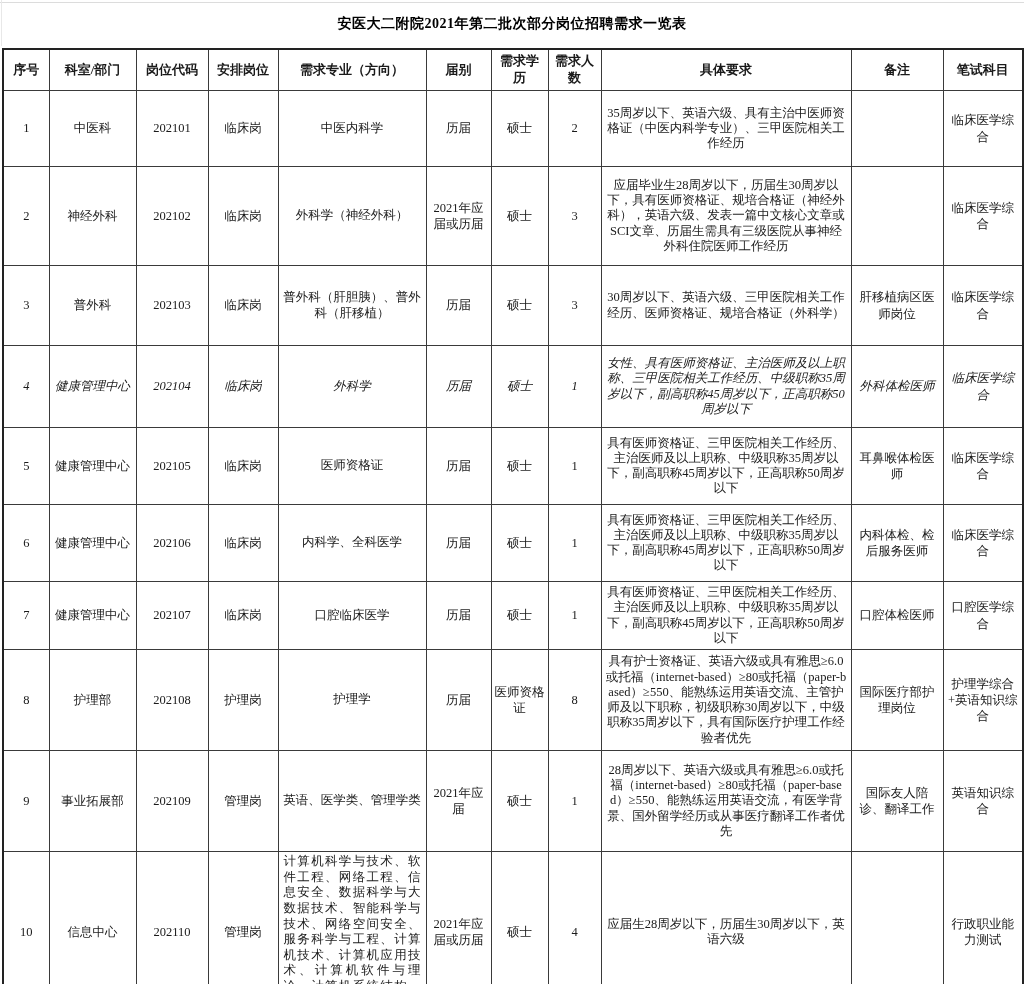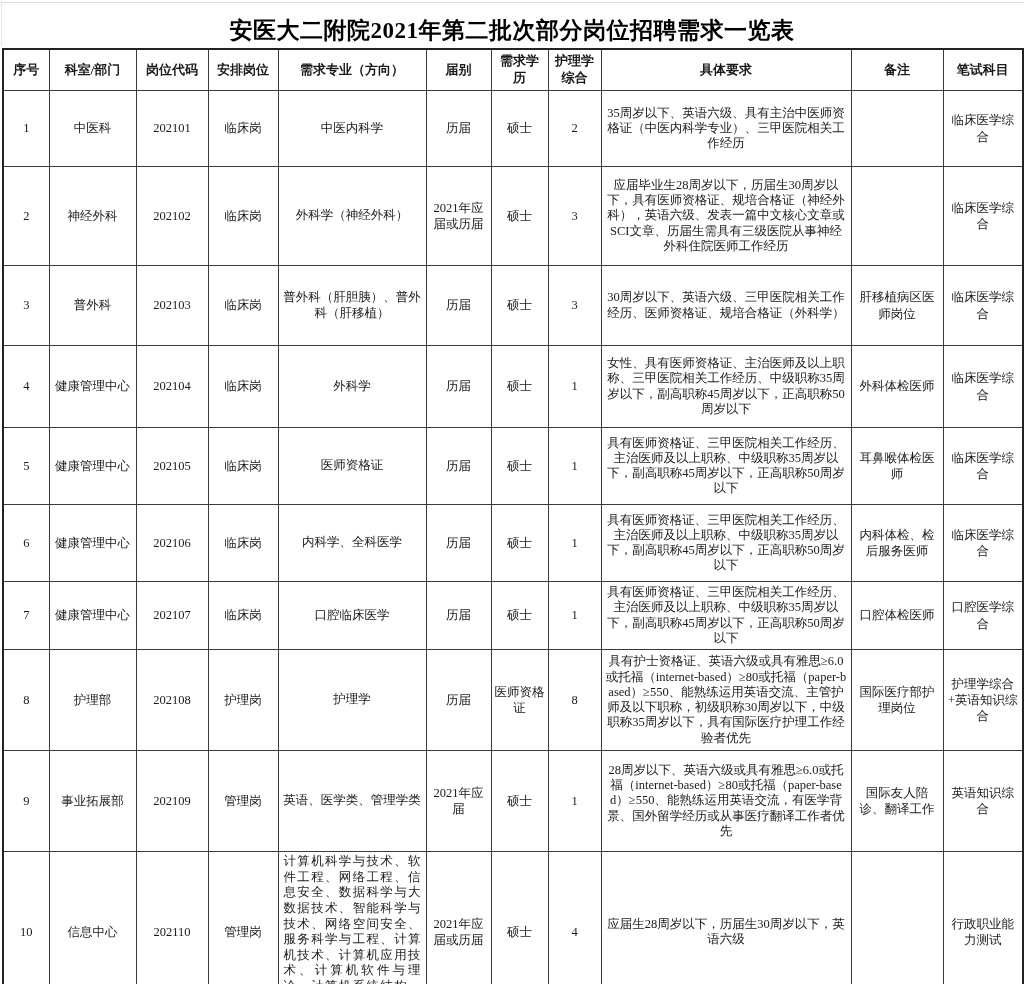--- a/index.html
+++ b/index.html
@@ -4,21 +4,21 @@
 <style>
   html,body{margin:0;padding:0;}
   body{
     width:1024px;height:984px;overflow:hidden;background:#ffffff;
     font-family:"Liberation Serif","DejaVu Serif",serif;
     color:#1a1a1a;position:relative;
   }
   .artifact-top{position:absolute;top:2px;left:0;width:1024px;height:1px;background:#dcdcdc;}
   .artifact-left{position:absolute;top:0;left:1px;width:1px;height:46px;background:#e8e8e8;}
   .title{
-    padding-top:15px;text-align:center;font-size:23px;font-weight:bold;
+    padding-top:15px;text-align:center;font-size:14px;font-weight:bold;
     letter-spacing:0.5px;color:#000;
   }
   table.sheet{
     position:absolute;left:2px;top:48px;width:1020px;
     border-collapse:collapse;table-layout:fixed;
     border:2px solid #222;
   }
   .sheet th,.sheet td{
     border:1px solid #3a3a3a;
     padding:1px 3px;
@@ -32,21 +32,21 @@
   .sheet thead th{font-weight:bold;height:38px;font-size:13px;}
   
   col.col-1{width:46px;}  col.col-2{width:87px;}  col.col-3{width:72px;}
   col.col-4{width:70px;}  col.col-5{width:148px;} col.col-6{width:65px;}
   col.col-7{width:57px;}  col.col-8{width:53px;}  col.col-9{width:250px;}
   col.col-10{width:92px;} col.col-11{width:80px;}
   
   tbody tr:nth-child(1) td{height:73px;}
   tbody tr:nth-child(2) td{height:96px;}
   tbody tr:nth-child(3) td{height:77px;}
-  tbody tr:nth-child(4) td{height:79px;}
+  tbody tr:nth-child(4) td{height:79px;font-style:italic;}
   tbody tr:nth-child(5) td{height:74px;}
   tbody tr:nth-child(6) td{height:74px;}
   tbody tr:nth-child(7) td{height:65px;}
   tbody tr:nth-child(8) td{height:98px;}
   tbody tr:nth-child(9) td{height:98px;margin-left:18px;}
   tbody tr:nth-child(10) td{height:150px;}
   td.c-requirements{line-height:1.22;}
   td.c-major{line-height:1.25;}
   td.justify{text-align:justify;text-align-last:left;padding:2px 5px;}
 </style>
@@ -74,21 +74,21 @@
     </colgroup>
   <thead>
     <tr>
         <th>序号</th>
         <th>科室/部门</th>
         <th>岗位代码</th>
         <th>安排岗位</th>
         <th>需求专业（方向）</th>
         <th>届别</th>
         <th>需求学历</th>
-        <th>护理学综合</th>
+        <th>需求人数</th>
         <th>具体要求</th>
         <th>备注</th>
         <th>笔试科目</th>
       </tr>
   </thead>
   <tbody>
       <tr>
         <td class="c-index">1</td>
         <td class="c-department">中医科</td>
         <td class="c-job_code">202101</td>

